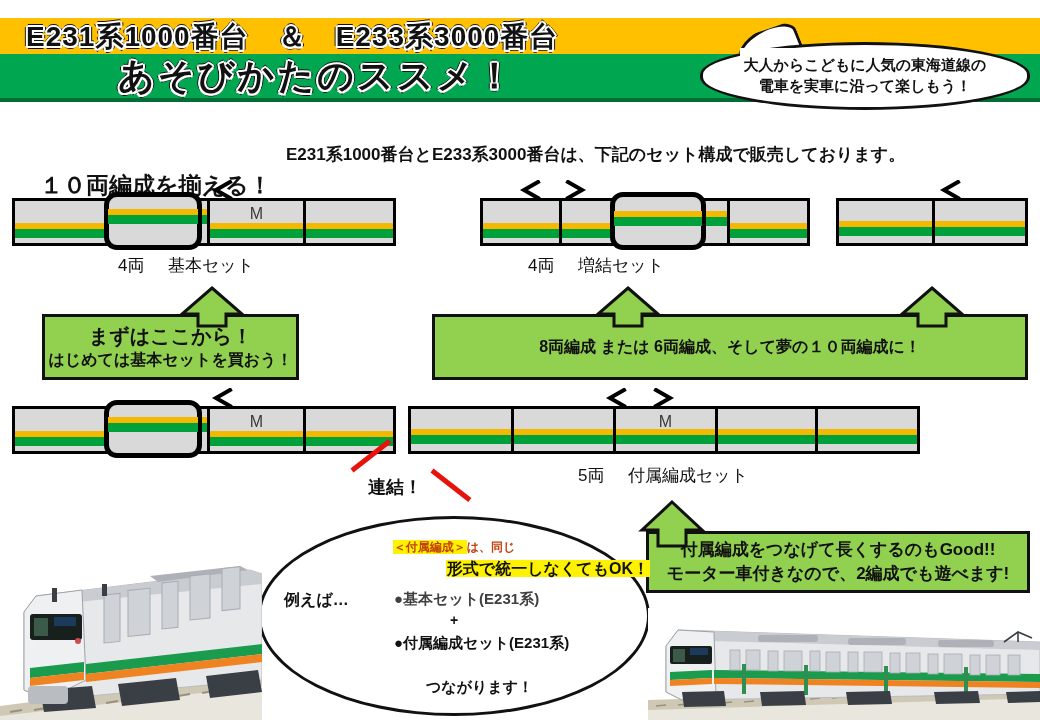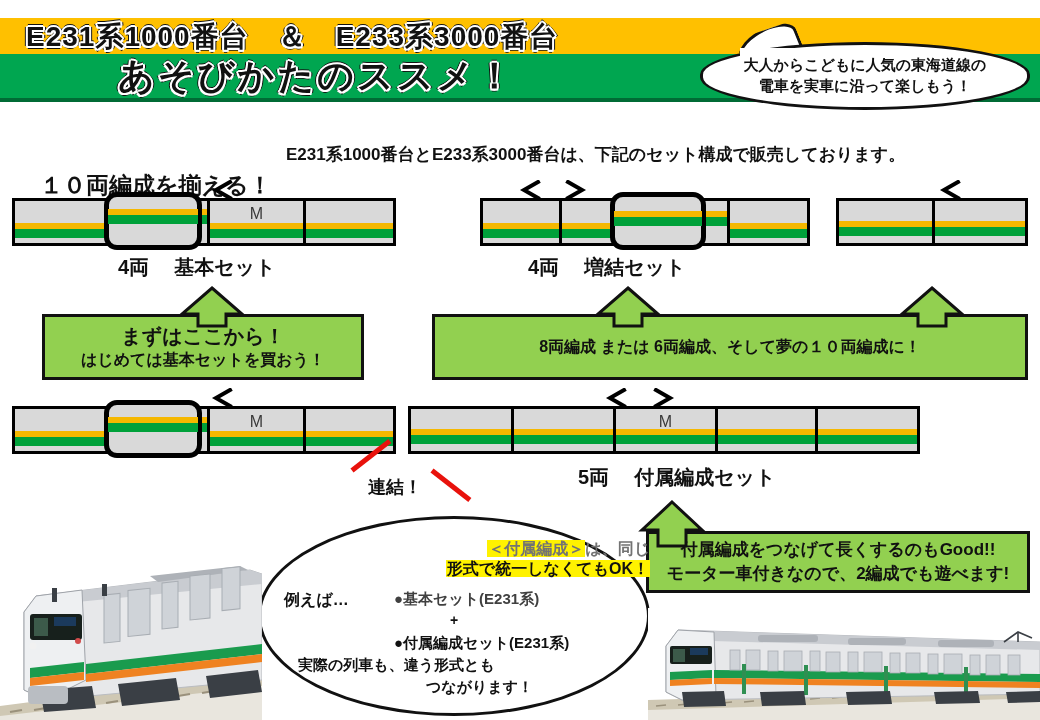--- a/index.html
+++ b/index.html
@@ -72,37 +72,37 @@
   .car + .car{border-left:3px solid #000;}
   .stripe-y{position:absolute;left:0;right:0;height:6px;background:#F5B800;}
   .stripe-g{position:absolute;left:0;right:0;height:9px;background:#00A13A;}
   .motor-m{position:absolute;top:4px;left:0;right:0;text-align:center;
      font-size:16px;color:#3a3a3a;font-family:"Liberation Sans",sans-serif;}
   .mcar{
     position:absolute;box-sizing:border-box;background:#D9D9D9;
     border:5px solid #000;border-radius:13px;z-index:4;
   }
   .pantograph{position:absolute;z-index:5;}
-  .setlabel{position:absolute;font-size:20px;font-weight:bold;color:#111;white-space:nowrap;}
+  .setlabel{position:absolute;font-size:17px;font-weight:normal;color:#111;white-space:nowrap;}
 
   
   .greenbox{
     position:absolute;box-sizing:border-box;
     background:#92D050;border:3px solid #111;
     display:flex;align-items:center;justify-content:center;
     text-align:center;font-weight:bold;color:#111;
   }
   .uparrow{position:absolute;z-index:2;}
 
   
   #oval{left:258px;top:516px;width:392px;height:200px;}
   #oval .ring{position:absolute;inset:0;border:3px solid #111;border-radius:50%;background:#fff;}
   .hl{background:#FFF200;padding:0 1px;}
-  #oval .ov-l1{position:absolute;left:0;top:23px;width:392px;text-align:right;
-      font-size:16px;font-weight:bold;color:#737373;}
+  #oval .ov-l1{position:absolute;left:0;top:23px;width:392px;text-align:center;
+      font-size:12px;font-weight:bold;color:#c2410c;}
   #oval .ov-l2{position:absolute;left:0;top:43px;width:392px;text-align:right;
       font-size:16px;font-weight:bold;color:#111;}
   #oval .ov-eg{position:absolute;left:26px;top:74px;font-size:16px;font-weight:bold;color:#111;}
   #oval .ov-b1{position:absolute;left:136px;top:74px;font-size:15px;font-weight:bold;color:#404040;white-space:nowrap;}
   #oval .ov-plus{position:absolute;left:0;top:96px;width:392px;text-align:center;font-size:14px;font-weight:bold;color:#111;}
   #oval .ov-b2{position:absolute;left:136px;top:118px;font-size:15px;font-weight:bold;color:#111;white-space:nowrap;}
   #oval .ov-f1{position:absolute;left:40px;top:140px;font-size:15px;font-weight:bold;color:#111;white-space:nowrap;}
   #oval .ov-f2{position:absolute;left:168px;top:162px;font-size:15px;font-weight:bold;color:#111;white-space:nowrap;}
 
   
@@ -222,21 +222,21 @@
 <svg class="uparrow" style="left:178px;top:286px;" width="68" height="42" viewBox="0 0 68 42">
   <polygon points="34,2 64,28 48,28 48,40 20,40 20,28 4,28" fill="#92D050" stroke="#111" stroke-width="3" stroke-linejoin="miter"></polygon>
 </svg>
 <svg class="uparrow" style="left:594px;top:286px;" width="68" height="42" viewBox="0 0 68 42">
   <polygon points="34,2 64,28 48,28 48,40 20,40 20,28 4,28" fill="#92D050" stroke="#111" stroke-width="3" stroke-linejoin="miter"></polygon>
 </svg>
 <svg class="uparrow" style="left:898px;top:286px;" width="68" height="42" viewBox="0 0 68 42">
   <polygon points="34,2 64,28 48,28 48,40 20,40 20,28 4,28" fill="#92D050" stroke="#111" stroke-width="3" stroke-linejoin="miter"></polygon>
 </svg>
 
-<div class="abs greenbox" style="left:42px;top:314px;width:322px;height:66px;">
+<div class="abs greenbox" style="left:42px;top:314px;width:257px;height:66px;">
   <div>
     <div style="font-size:20px;line-height:26px;">まずはここから！</div>
     <div style="font-size:16px;line-height:22px;">はじめては基本セットを買おう！</div>
   </div>
 </div>
 
 <div class="abs greenbox" style="left:432px;top:314px;width:596px;height:66px;">
   <div>
     <div style="font-size:16px;line-height:24px;">8両編成 または 6両編成、そして夢の１０両編成に！</div>
   </div>
@@ -323,21 +323,20 @@
   <div class="ov-l1">
     <span class="hl">＜付属編成＞</span><span>は、同じ</span>
   </div>
   <div class="ov-l2">
     <span class="hl">形式で統一しなくてもOK！</span>
   </div>
   <div class="ov-eg">例えば…</div>
   <div class="ov-b1">●基本セット(E231系)</div>
   <div class="ov-plus">+</div>
   <div class="ov-b2">●付属編成セット(E231系)</div>
-  <div class="ov-f1">実際の列車も、違う形式とも</div>
   <div class="ov-f2">つながります！</div>
 </div>
 
 <div class="photo" style="left:0;top:540px;width:262px;height:180px;">
   <svg width="262" height="180" viewBox="0 0 262 180">
     <rect x="0" y="0" width="262" height="180" fill="#ffffff"></rect>
 
     <polygon points="0,172 262,140 262,180 0,180" fill="#e9e6de"></polygon>
     <polygon points="0,166 262,132 262,146 0,176" fill="#cfc8b4"></polygon>
     <g stroke="#9a917c" stroke-width="2">

